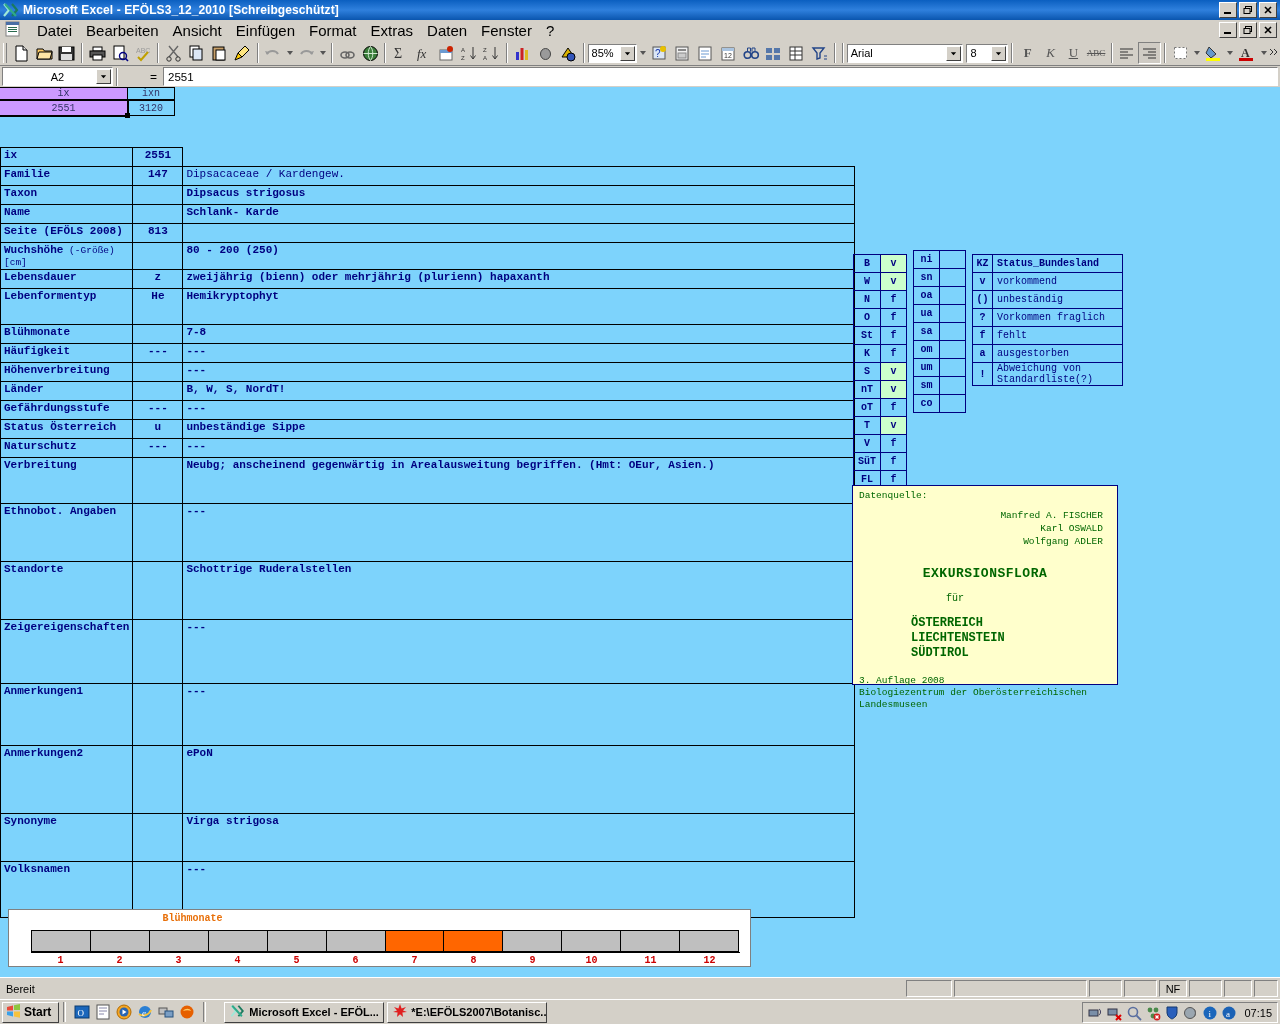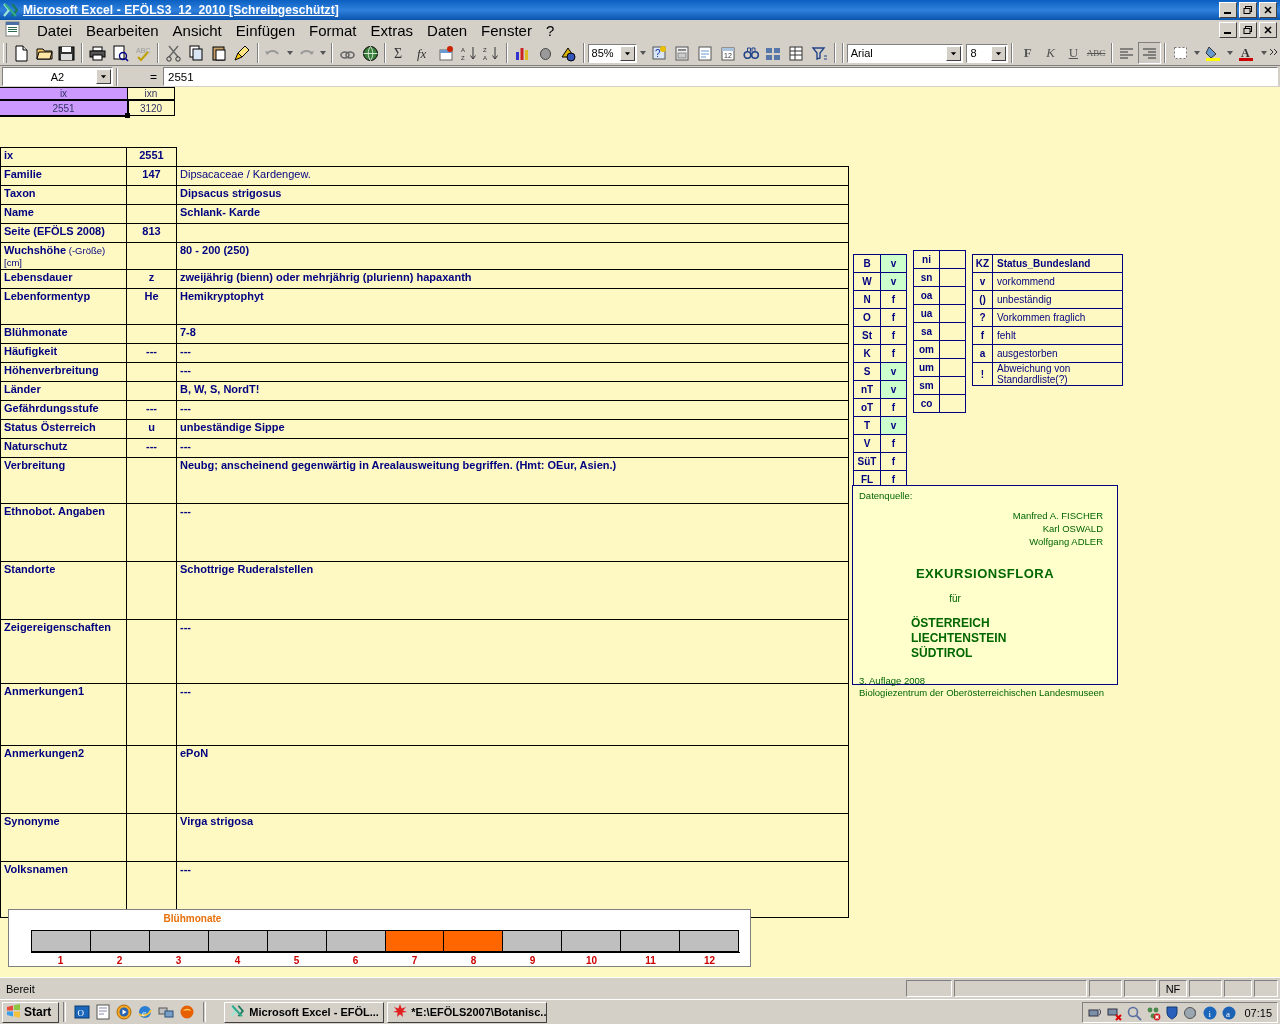--- a/index.html
+++ b/index.html
@@ -10,21 +10,21 @@
     font-family: "Liberation Sans", sans-serif;
     background: #ffffff;
   }
   #app { position: relative; width: 1280px; height: 1024px; background: #d4d0c8; }
 
   
   .titlebar {
     position: absolute; left: 0; top: 0; width: 1280px; height: 20px;
     background: linear-gradient(to bottom, #0b5fc0 0%, #2f80dd 50%, #0a55ae 100%);
     display: flex; align-items: center; color: #fff;
-    font-size: 12px; font-weight: bold; padding-left: 3px; text-decoration: underline;
+    font-size: 12px; font-weight: bold; padding-left: 3px;
   }
   .titlebar .xl-logo {
     width: 16px; height: 16px; margin-right: 4px; position: relative;
     display: inline-block;
   }
   .titlebar .xl-logo svg { display: block; }
   .title-text { white-space: nowrap; letter-spacing: 0.1px; }
   .winbtns { position: absolute; right: 3px; top: 2px; display: flex; gap: 2px; }
   .winbtn {
     width: 18px; height: 16px; background: #d4d0c8;
@@ -99,21 +99,21 @@
   .fcontent {
     flex: 1; height: 19px; background: #fff;
     border: 1px solid #808080; border-right-color: #fff; border-bottom-color: #fff;
     display: flex; align-items: center; padding-left: 4px; font-size: 11.5px;
     margin-right: 2px;
   }
 
   
   .sheet {
     position: absolute; left: 0; top: 87px; width: 1280px; height: 890px;
-    background: #fef9c3; overflow: hidden;
+    background: #7dd3fc; overflow: hidden; font-family: Liberation Mono, monospace;
   }
 
   
   .topgrid { position: absolute; left: 0; top: 0; }
   .tg-hdr, .tg-val { display: flex; }
   .tg-cell {
     height: 14px; border: 1px solid #000; margin-left: -1px;
     display: flex; align-items: center; justify-content: center;
     font-size: 10px; color: #333366;
   }

